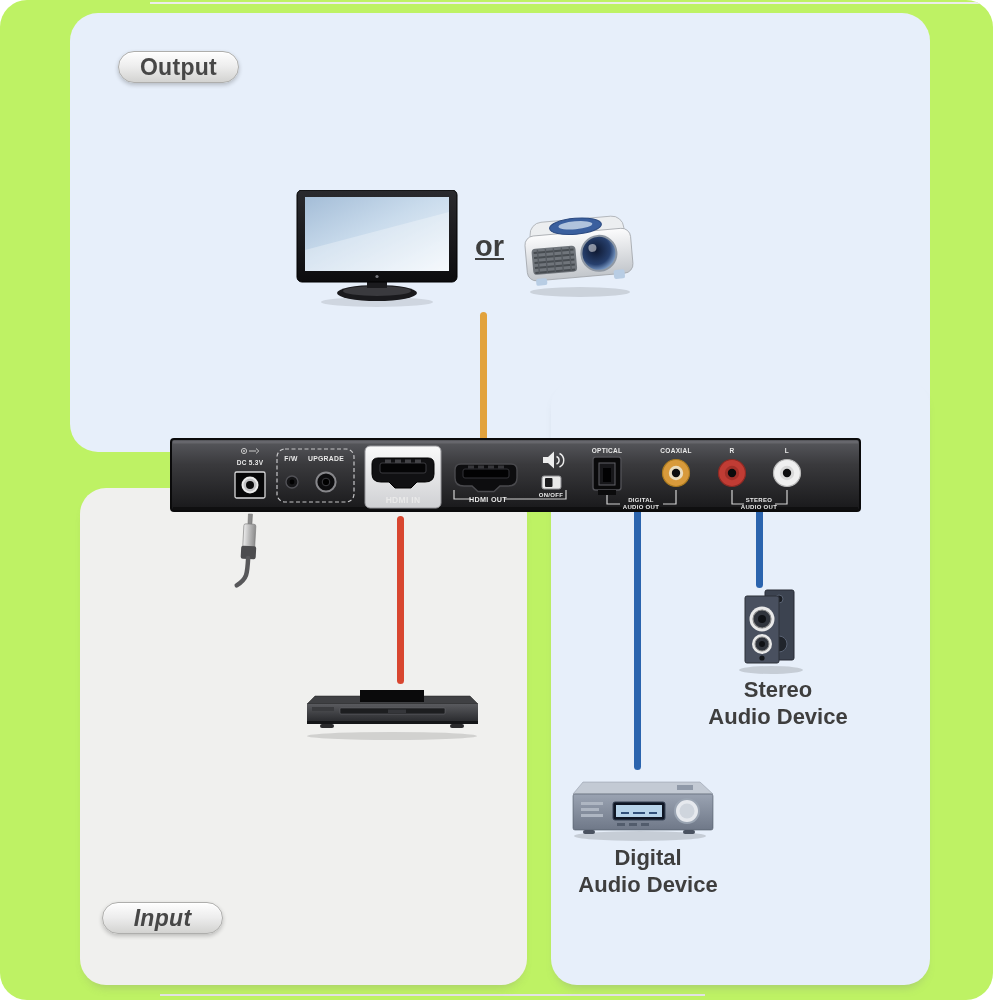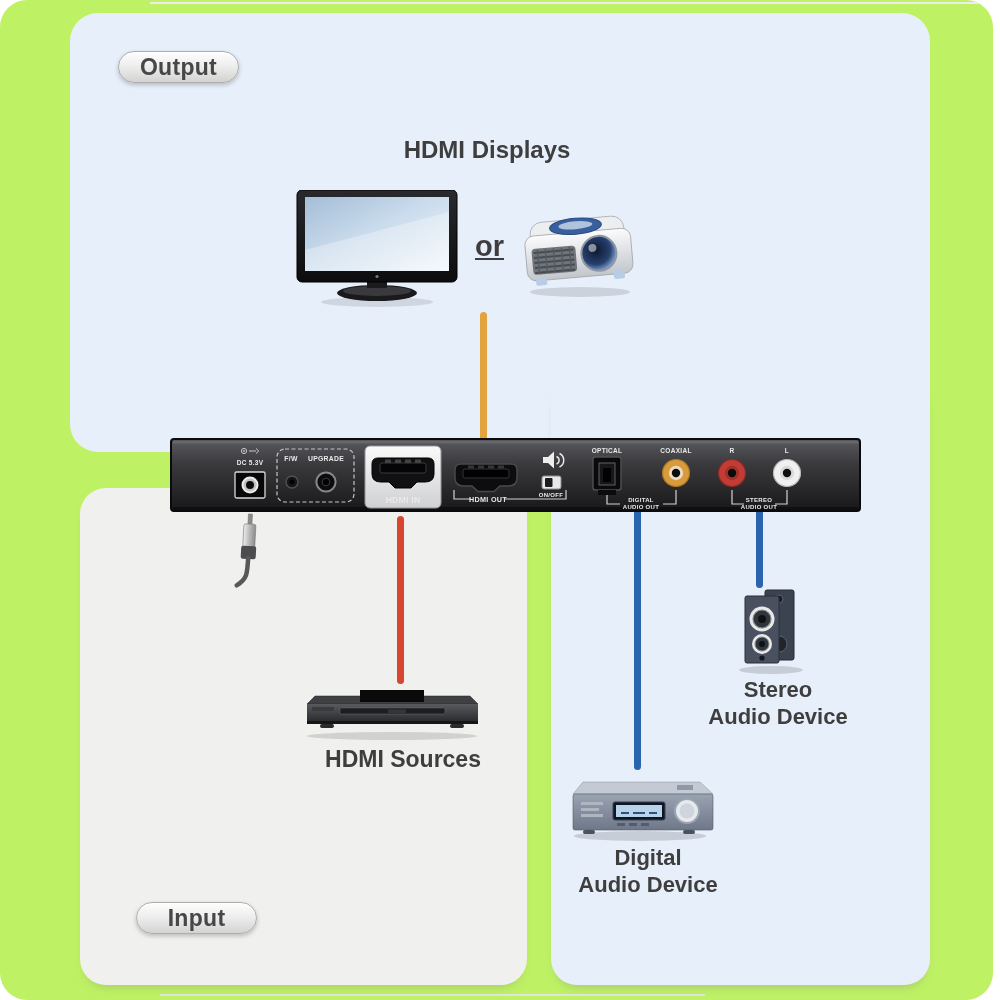--- a/index.html
+++ b/index.html
@@ -21,21 +21,21 @@
   .cable-red{left:397px;top:516px;width:7px;height:168px;background:#d8462f;}
   .cable-blue-digital{left:634px;top:508px;width:7px;height:262px;background:#2b64ae;}
   .cable-blue-stereo{left:756px;top:508px;width:7px;height:80px;background:#2b64ae;}
   
   .pill{width:119px;height:30px;border-radius:16px;z-index:3;
     background:linear-gradient(#fefefe 0%,#ededed 48%,#d3d3d1 100%);
     border:1px solid #aeaeac;box-shadow:0 2px 4px rgba(0,0,0,.22),inset 0 1px 1px #fff;
     display:flex;align-items:center;justify-content:center;
     font-size:23px;font-weight:700;color:#474747;letter-spacing:.3px;}
   .pill-output{left:118px;top:51px;}
-  .pill-input{left:136px;top:902px;}
+  .pill-input{left:102px;top:902px;font-style:italic;}
   
   .cap{z-index:3;text-align:center;color:#3e3e3e;font-weight:700;}
   .cap-displays{left:337px;top:136px;width:300px;font-size:24px;}
   .cap-or{left:467px;top:230px;width:45px;font-size:29px;text-decoration:underline;}
   .cap-sources{left:253px;top:746px;width:300px;font-size:23px;}
   .cap-two{line-height:27px;font-size:22px;}
   .cap-stereo{left:678px;top:676px;width:200px;}
   .cap-digital{left:548px;top:844px;width:200px;}
   
   .svg-panel{left:170px;top:438px;z-index:4;}
@@ -64,23 +64,21 @@
   <div class="abs cable cable-blue-digital"></div>
   <div class="abs cable cable-blue-stereo"></div>
 
   <div class="abs pill pill-output">
     <span>Output</span>
   </div>
   <div class="abs pill pill-input">
     <span>Input</span>
   </div>
 
-  <div class="abs cap cap-displays">HDMI Displays</div>
   <div class="abs cap cap-or">or</div>
-  <div class="abs cap cap-sources">HDMI Sources</div>
   <div class="abs cap cap-two cap-stereo">
     <div>Stereo</div>
     <div>Audio Device</div>
   </div>
   <div class="abs cap cap-two cap-digital">
     <div>Digital</div>
     <div>Audio Device</div>
   </div>
 
   <svg class="abs svg-tv" width="168" height="118" viewBox="0 0 168 118">

